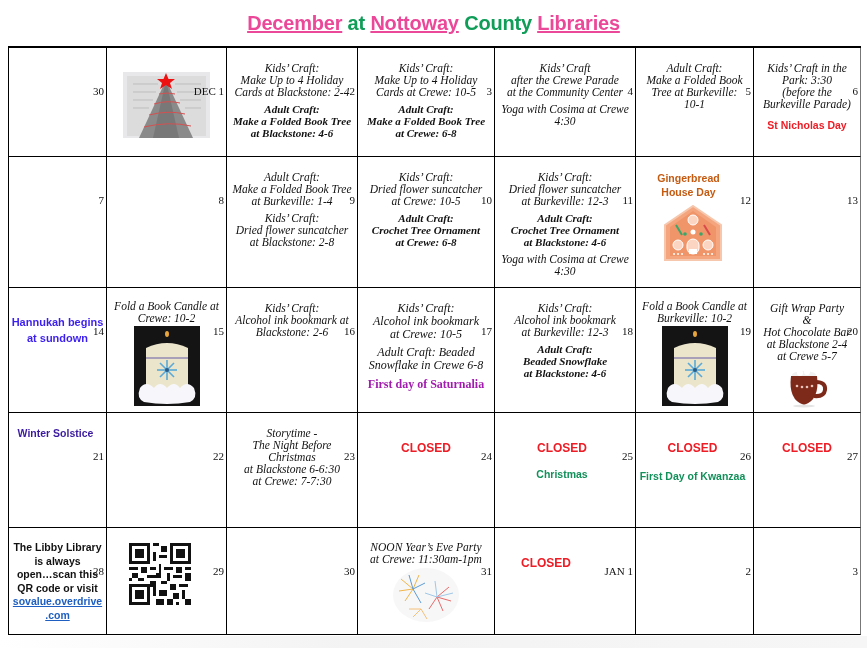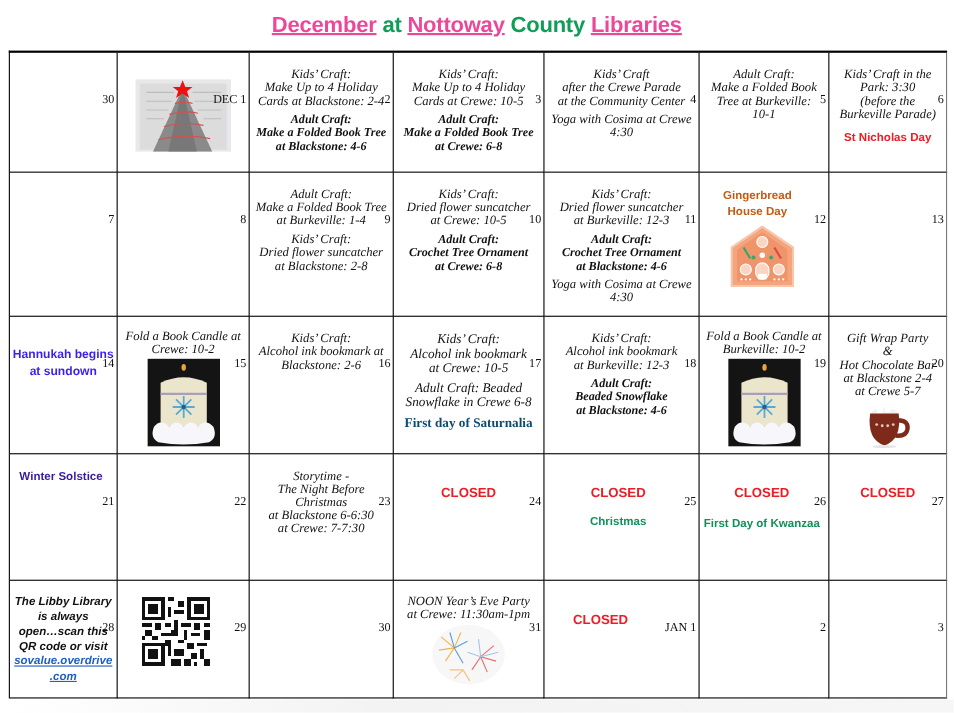--- a/index.html
+++ b/index.html
@@ -33,26 +33,26 @@
     line-height: 12px; color: #111; margin-bottom: 5px;
   }
   .ev.b { font-weight: bold; font-size: 11px; }
   .ev .hd { display: block; }
   .hol {
     font-family: "Liberation Sans", sans-serif; font-weight: bold; font-size: 10.5px;
     line-height: 14px;
   }
   .closed { color: #ee1c25; font-family: "Liberation Sans", sans-serif; font-weight: bold; font-size: 12px; margin-top: 16px; }
   .libby {
-    font-family: "Liberation Sans", sans-serif; font-weight: bold; font-style: italic; font-size: 10.5px;
+    font-family: "Liberation Sans", sans-serif; font-weight: bold; font-size: 10.5px;
     line-height: 13.5px; color: #111;
   }
   .libby a { color: #1f5fc1; text-decoration: underline; }
   .img { margin: 4px auto 0; display: block; }
-  .sat { font-family: "Liberation Serif", serif; font-weight: bold; font-size: 12px; color: #0c4a6e; }
+  .sat { font-family: "Liberation Serif", serif; font-weight: bold; font-size: 12px; color: #a21caf; }
   .footer-shade { position: absolute; left: 0; top: 636px; width: 867px; height: 12px; background: linear-gradient(90deg,#fff 0%,#f3f3f3 40%,#f6f6f6 100%); }
 </style>
 </head>
 <body>
 
 <div class="title">
   <span class="r">December</span><span class="g"> at </span><span class="r">Nottoway</span><span class="g"> County </span><span class="r">Libraries</span>
 </div>
 
 <div class="cal">

